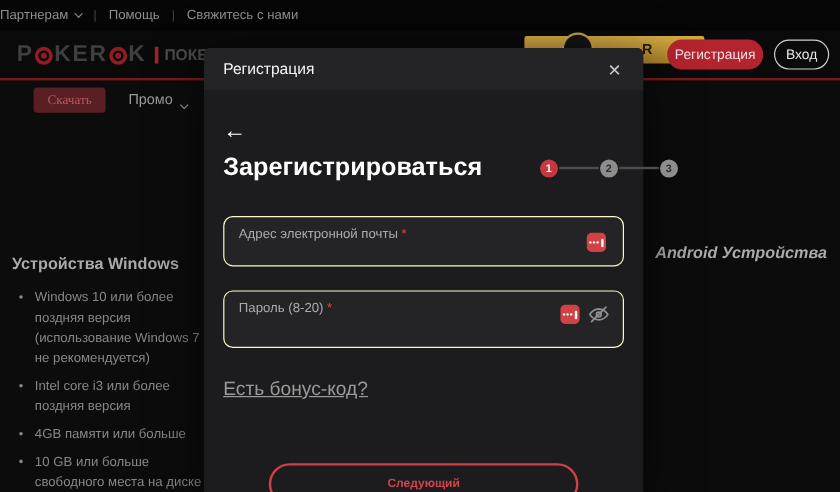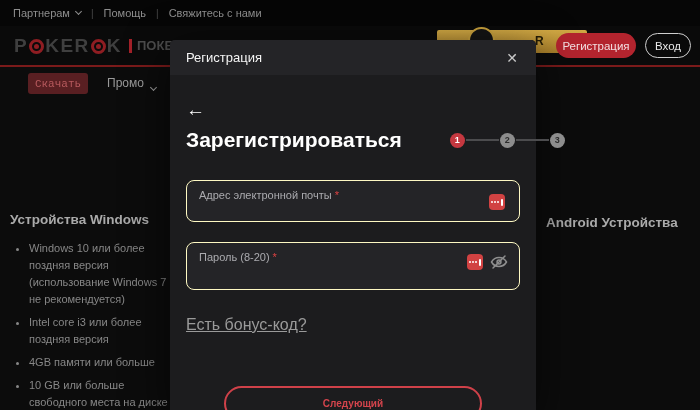--- a/index.html
+++ b/index.html
@@ -8,21 +8,21 @@
     font-family:"Liberation Sans", sans-serif;
     background:#0c0c0c;
     position:relative;
     color:#ddd;
   }
 
   
   .topbar {
     height:26px; background:#060606;
     display:flex; align-items:center; gap:10px;
-    padding-left:13px; font-size:11px; color:#8e8e8e;
+    font-size:11px; color:#8e8e8e;
   }
   .topbar a { color:#8e8e8e; text-decoration:none; display:inline-flex; align-items:center; gap:6px; }
   .topbar .sep { color:#4a4a4a; font-size:10px; }
   .caret {
     display:inline-block; width:5px; height:5px;
     border-right:1.5px solid currentColor; border-bottom:1.5px solid currentColor;
     transform:rotate(45deg); margin-top:-3px;
   }
 
   .mainhead {
@@ -65,33 +65,33 @@
     font-size:11.5px; display:flex; align-items:center; justify-content:center;
     cursor:pointer; font-family:inherit;
   }
   .pill.red { left:556px; width:80px; background:#b3242e; color:#f3dfe1; border:none; }
   .pill.ghost { left:645px; width:46px; background:transparent; color:#e8e8e8; border:1px solid #cfcfcf; }
 
   .subnav { position:relative; height:32px; }
   .btn-download {
     position:absolute; left:28px; top:6px; width:60px; height:21px;
     background:#591f22; color:#b85a5e; border:none; border-radius:3px;
-    font-size:11px; font-family:Liberation Mono, monospace; cursor:pointer;
+    font-size:11px; font-family:Liberation Serif, serif; cursor:pointer;
   }
   .promo {
     position:absolute; left:107px; top:9px; font-size:12px; color:#9b9b9b;
     display:inline-flex; align-items:flex-end; gap:7px; cursor:pointer;
   }
 
   .req-col { position:absolute; }
   .req-col h3 { font-size:13.5px; color:#aaaaaa; margin-bottom:13px; }
   .req-col ul { list-style:disc; padding-left:19px; }
   .req-col li { font-size:11px; color:#878787; line-height:1.55; margin-bottom:6px; }
   .col-windows { left:10px; top:212px; width:170px; }
-  .col-android { left:546px; top:215px; width:152px; }
+  .col-android { left:546px; top:203px; width:152px;font-style:italic; }
 
   
   .modal {
     position:absolute; left:170px; top:40px; width:366px; height:370px;
     background:#1c1c1e; border-radius:5px 5px 0 0; z-index:10;
     box-shadow:0 12px 45px rgba(0,0,0,.65);
   }
   .modal-head {
     height:35px; background:#242427; border-radius:5px 5px 0 0;
     display:flex; align-items:center; justify-content:space-between;

